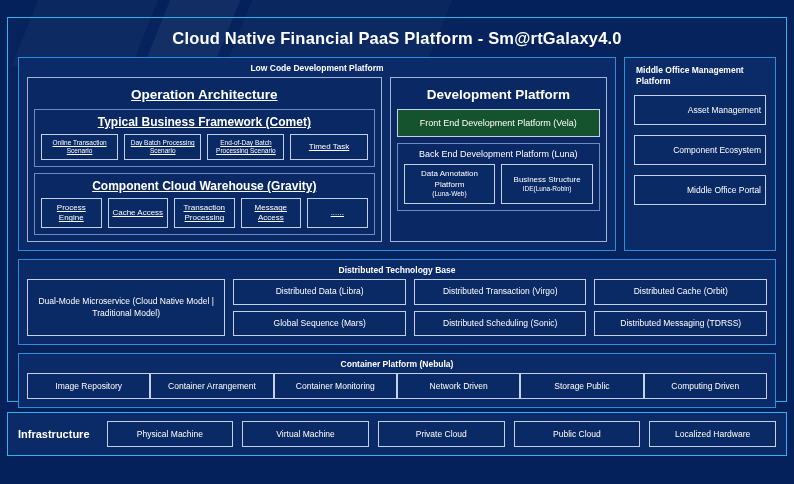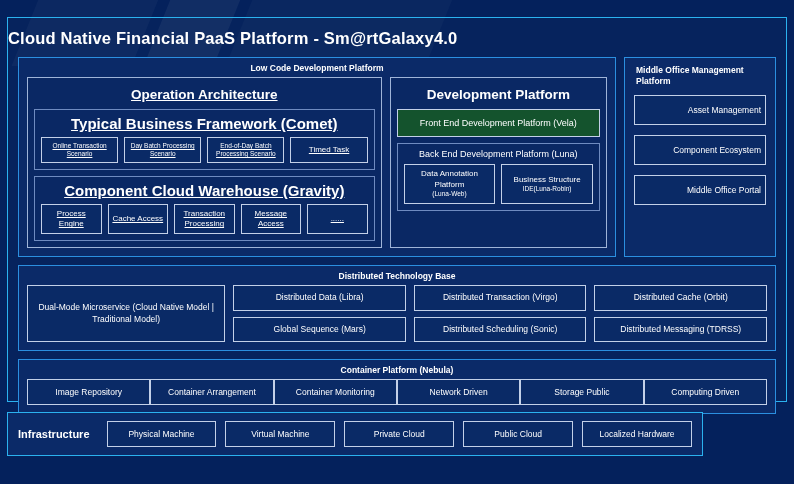--- a/index.html
+++ b/index.html
@@ -42,21 +42,21 @@
     top: 17px;
     width: 780px;
     height: 385px;
     box-sizing: border-box;
     border: 1.5px solid #2bb2ef;
     background: rgba(255,255,255,0.012);
     z-index: 1;
   }
 
   .page-title {
-    text-align: left;
+    text-align: center;
     font-size: 16.5px;
     font-weight: bold;
     letter-spacing: .2px;
     padding-top: 11px;
     padding-bottom: 9px;
     color: #ffffff;
   }
 
   .row-top {
     display: flex;
@@ -111,21 +111,21 @@
   .subgroup {
     box-sizing: border-box;
     border: 1px solid #6f8bc0;
     background: #0a2864;
     padding: 5px 6px 6px 6px;
     margin-bottom: 6px;
   }
   .subgroup:last-child { margin-bottom: 0; }
   .subgroup-title {
     text-align: center;
-    font-size: 15px;
+    font-size: 12px;
     font-weight: bold;
     color: #ffffff;
     padding-bottom: 5px;
   }
 
   .chips {
     display: flex;
     gap: 6px;
   }
   .chip {
@@ -239,21 +239,21 @@
     font-size: 8.5px;
     color: #ffffff;
     padding: 7px 3px;
   }
 
   
   .infra {
     position: absolute;
     left: 7px;
     top: 412px;
-    width: 696px;
+    width: 780px;
     height: 44px;
     box-sizing: border-box;
     border: 1.5px solid #2bb2ef;
     background: #0b2a68;
     display: flex;
     align-items: center;
     padding: 0 10px;
     gap: 9px;
     z-index: 1;
   }

